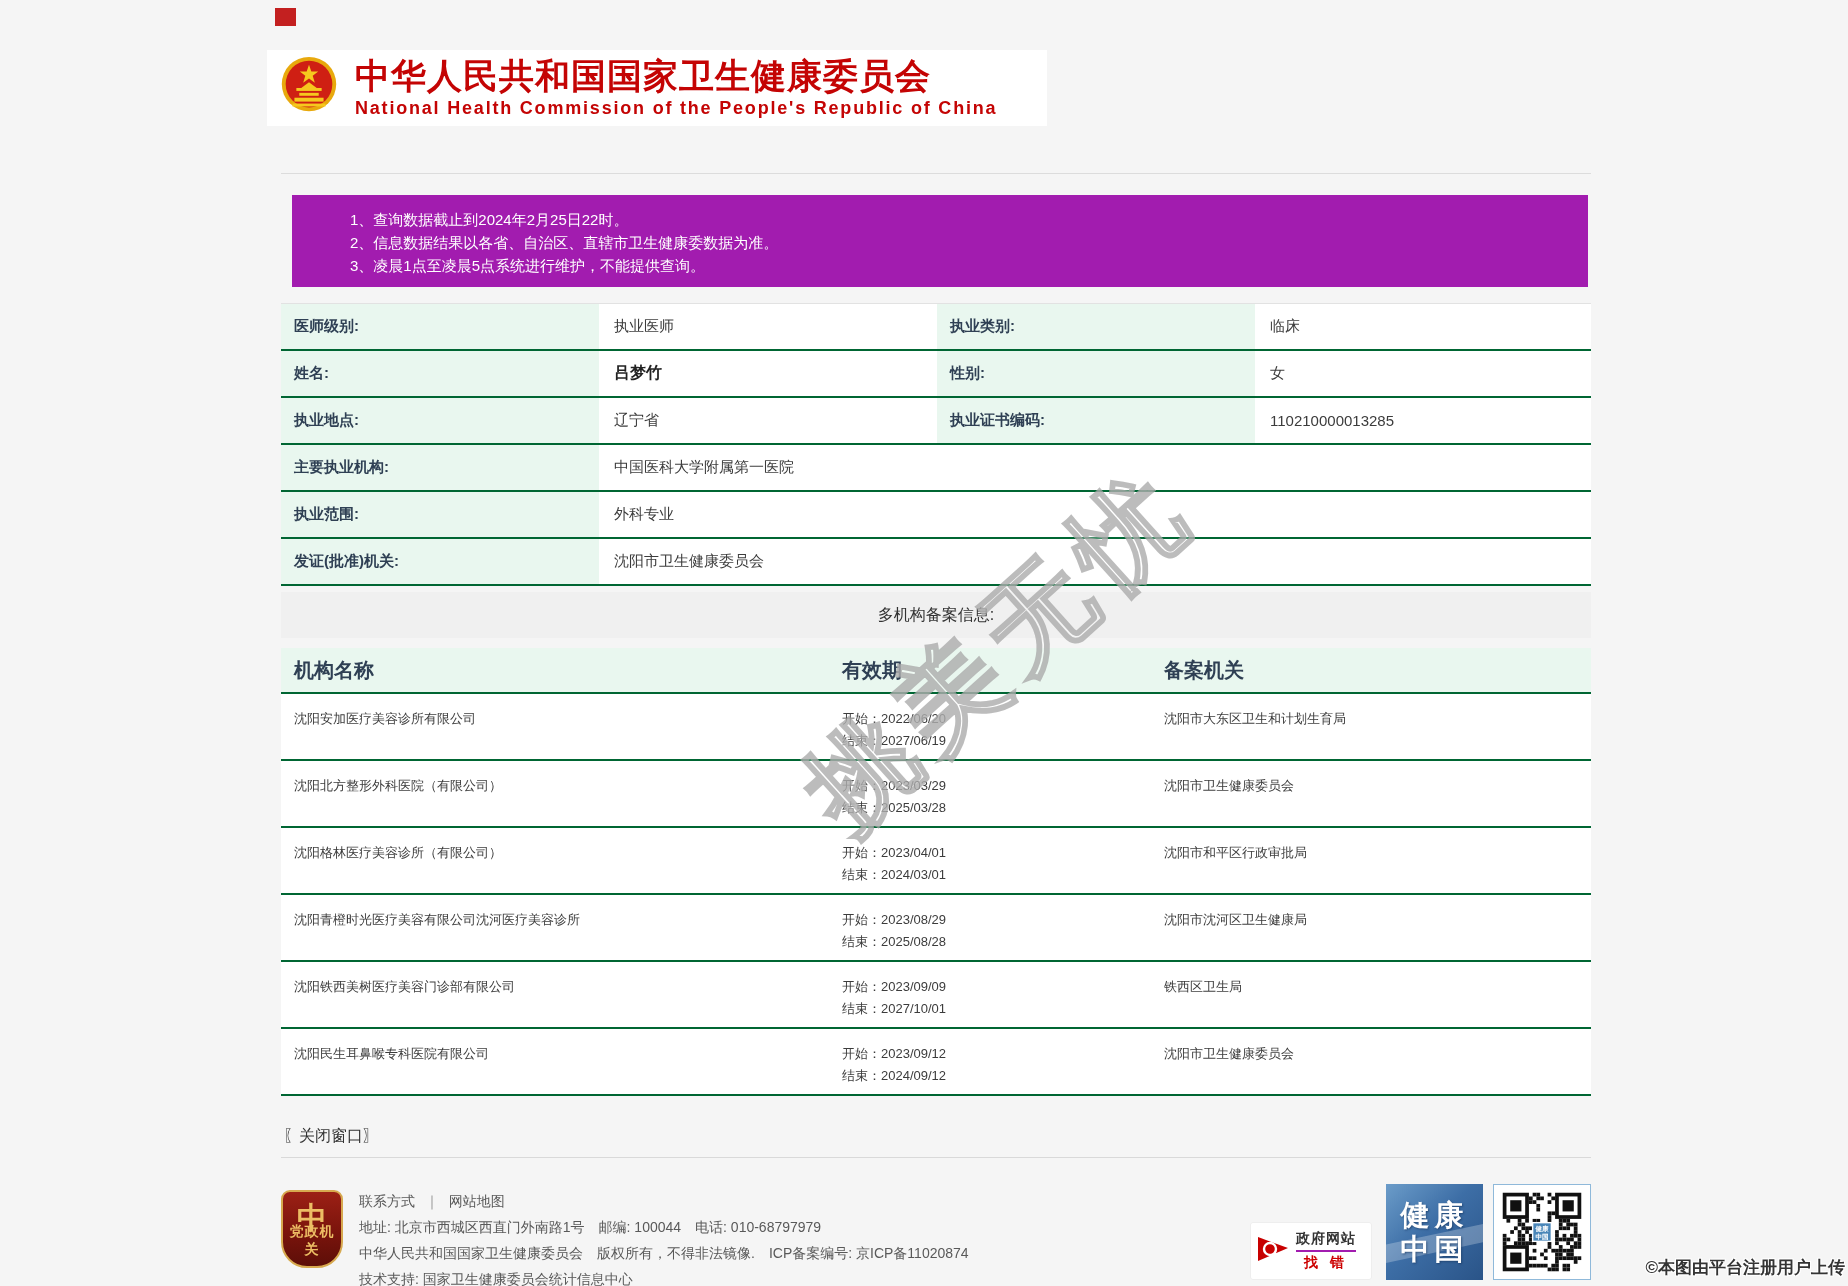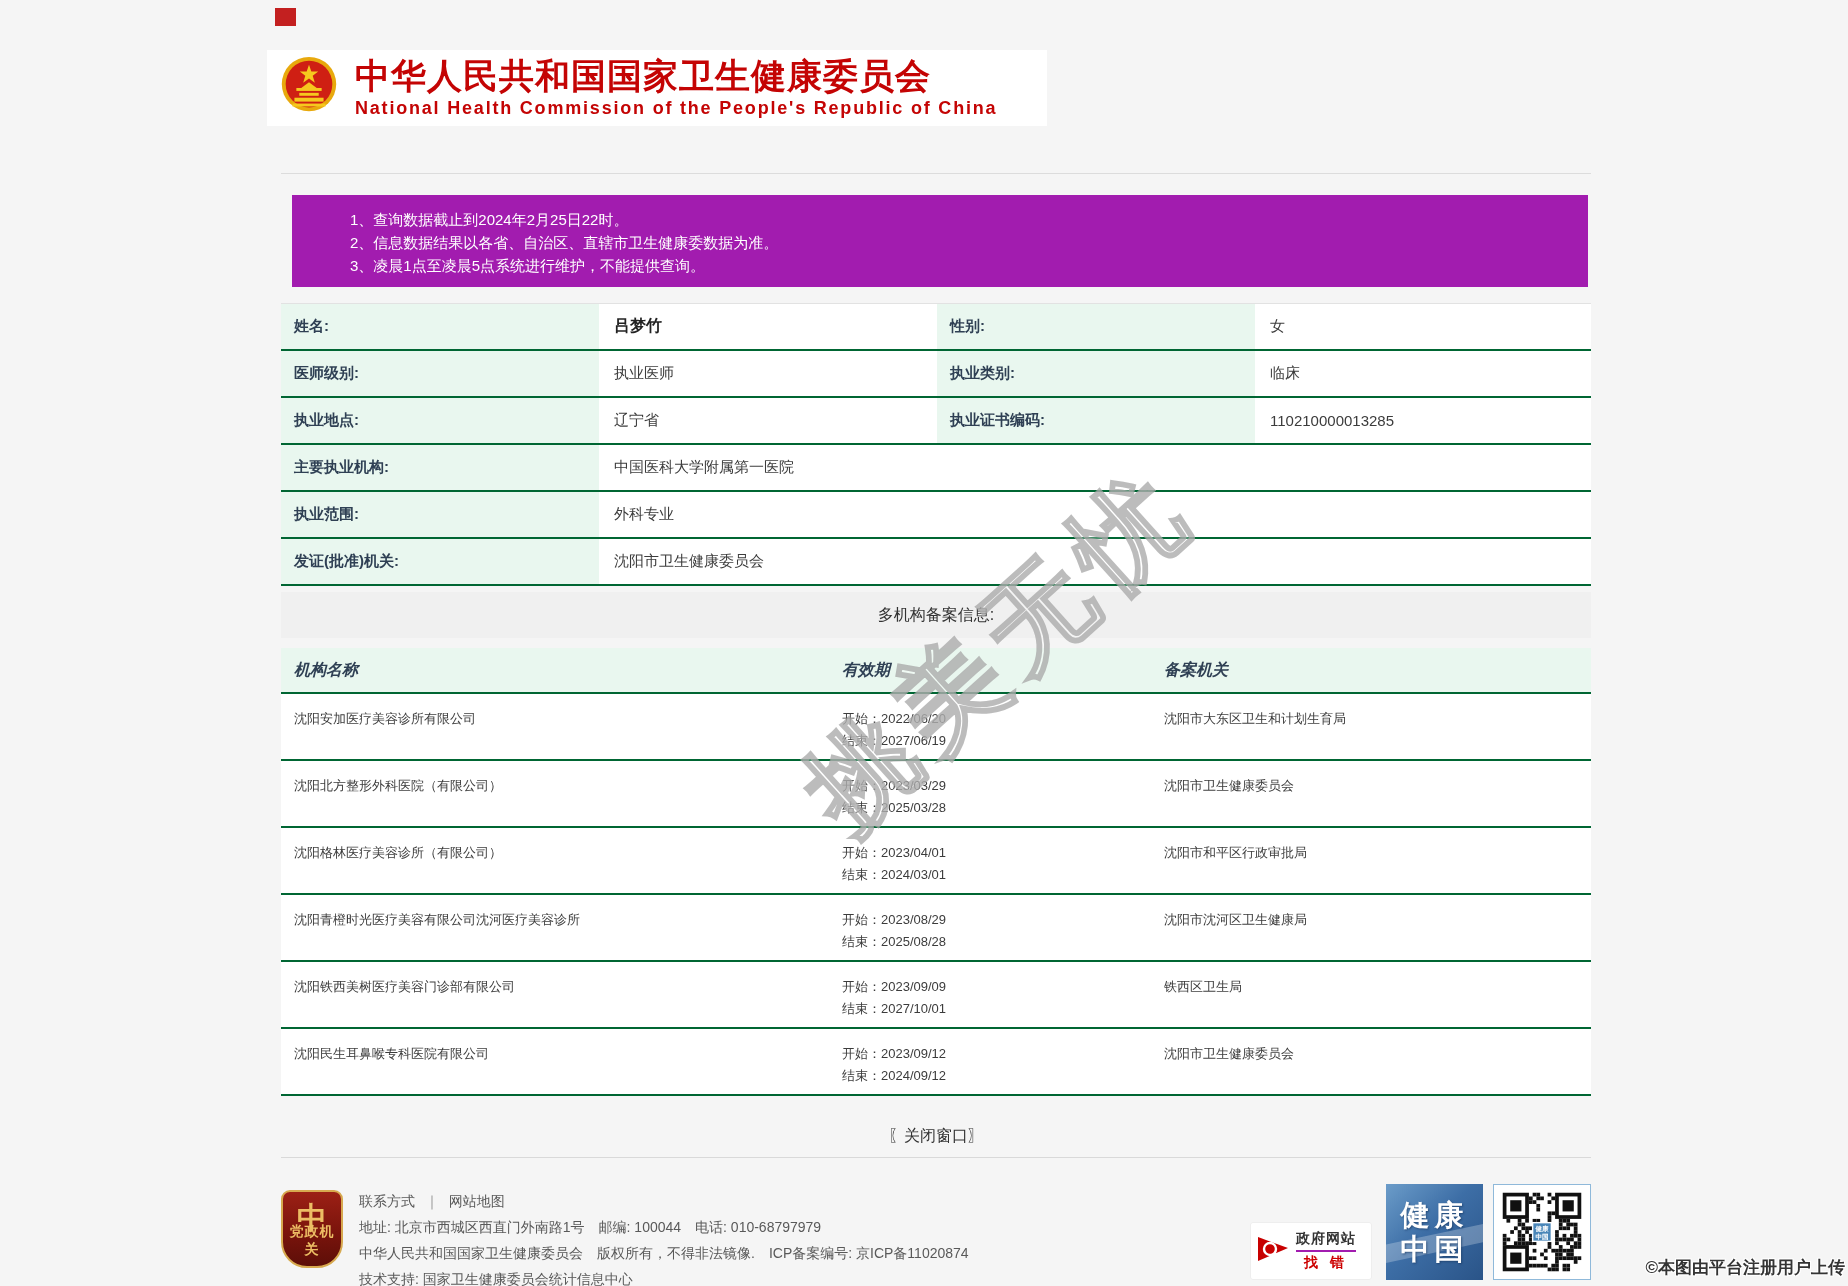--- a/index.html
+++ b/index.html
@@ -31,26 +31,26 @@
   .info-value{background:#ffffff;color:#3c3c3c;font-size:15px;display:flex;align-items:center;padding-left:13px;}
   .info-value.strong{font-weight:bold;color:#222;font-size:16px;}
 
   
   .section-band{position:absolute;left:281px;top:592px;width:1310px;height:46px;background:#f0f0f0;display:flex;align-items:center;justify-content:center;}
   .section-title{font-size:16px;font-weight:normal;color:#333;}
 
   
   .org-table{position:absolute;left:281px;top:648px;width:1310px;}
   .org-header{display:grid;grid-template-columns:548px 322px 1fr;height:44px;background:#e9f7ef;border-bottom:2px solid #006633;align-items:center;}
-  .org-header .col-h{font-size:16px;font-weight:bold;color:#2f4054;padding-left:13px;font-style:italic;}
+  .org-header .col-h{font-size:20px;font-weight:bold;color:#2f4054;padding-left:13px;}
   .org-row{display:grid;grid-template-columns:548px 322px 1fr;background:#ffffff;height:65px;border-bottom:2px solid #006633;}
   .org-cell{font-size:13px;color:#3c3c3c;padding:14px 10px 0 13px;line-height:22px;box-sizing:border-box;}
 
   
-  .close-wrap{position:absolute;left:281px;top:1122px;width:1310px;text-align:center;}
+  .close-wrap{position:absolute;left:275px;top:1122px;width:1310px;}
   .close-link{font-size:16px;color:#333;cursor:pointer;display:inline-block;padding:4px 8px;}
 
   
   .footer{position:absolute;left:281px;top:1186px;width:1310px;display:flex;align-items:flex-start;}
   .gov-shield{width:62px;height:78px;margin-top:4px;background:linear-gradient(180deg,#9c2015 0%,#7a140c 55%,#5d0e08 100%);border:2px solid #d7a94f;border-radius:9px 9px 26px 26px;box-sizing:border-box;position:relative;flex:0 0 auto;}
   .gov-shield .zhong{position:absolute;left:0;right:0;top:6px;text-align:center;color:#ecbd64;font-size:30px;font-weight:bold;font-family:"Liberation Serif","DejaVu Serif",serif;}
   .gov-shield .shield-label{position:absolute;left:0;right:0;bottom:7px;text-align:center;color:#ecbd64;font-size:14px;letter-spacing:1px;font-weight:bold;}
   .footer-text{margin-left:16px;margin-top:2px;font-size:14px;color:#595959;line-height:26px;}
   .footer-links a{color:#595959;text-decoration:none;cursor:pointer;}
   .link-sep{margin:0 10px;color:#8a8a8a;}
@@ -100,30 +100,30 @@
   <div class="top-divider"></div>
 
   <div class="notice-box" id="noticeBox">
       <div class="notice-line">1、查询数据截止到2024年2月25日22时。</div>
       <div class="notice-line">2、信息数据结果以各省、自治区、直辖市卫生健康委数据为准。</div>
       <div class="notice-line">3、凌晨1点至凌晨5点系统进行维护，不能提供查询。</div>
     </div>
 
   <div class="info-table" id="infoTable">
       <div class="info-row pair">
+        <div class="info-label">医师级别:</div>
+        <div class="info-value">执业医师</div>
+        <div class="info-label">执业类别:</div>
+        <div class="info-value">临床</div>
+      </div>
+      <div class="info-row pair">
         <div class="info-label">姓名:</div>
         <div class="info-value strong">吕梦竹</div>
         <div class="info-label">性别:</div>
         <div class="info-value">女</div>
-      </div>
-      <div class="info-row pair">
-        <div class="info-label">医师级别:</div>
-        <div class="info-value">执业医师</div>
-        <div class="info-label">执业类别:</div>
-        <div class="info-value">临床</div>
       </div>
       <div class="info-row pair">
         <div class="info-label">执业地点:</div>
         <div class="info-value">辽宁省</div>
         <div class="info-label">执业证书编码:</div>
         <div class="info-value">110210000013285</div>
       </div>
       <div class="info-row single">
         <div class="info-label">主要执业机构:</div>
         <div class="info-value">中国医科大学附属第一医院</div>

